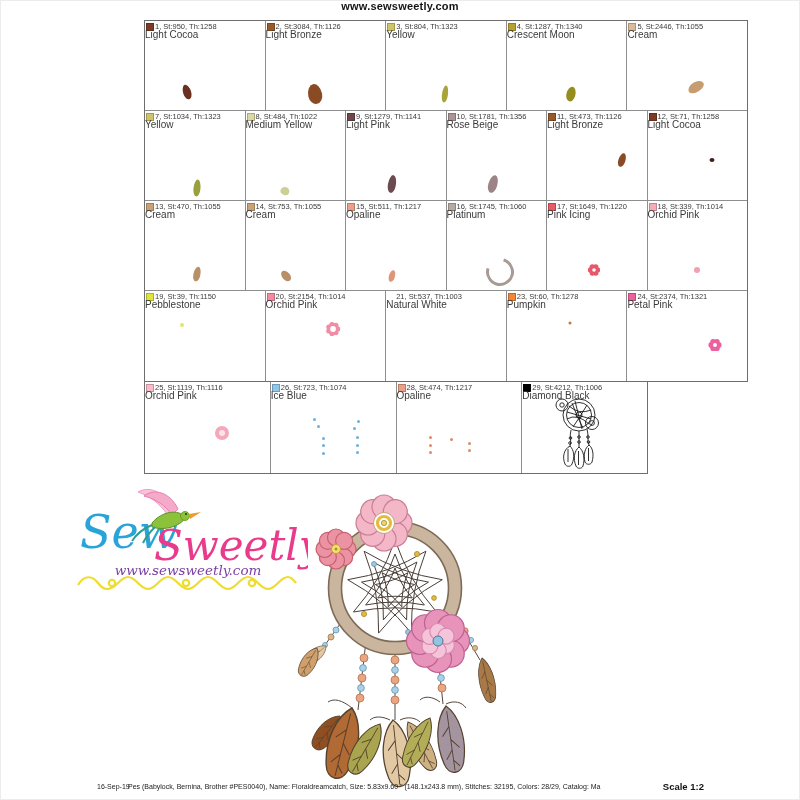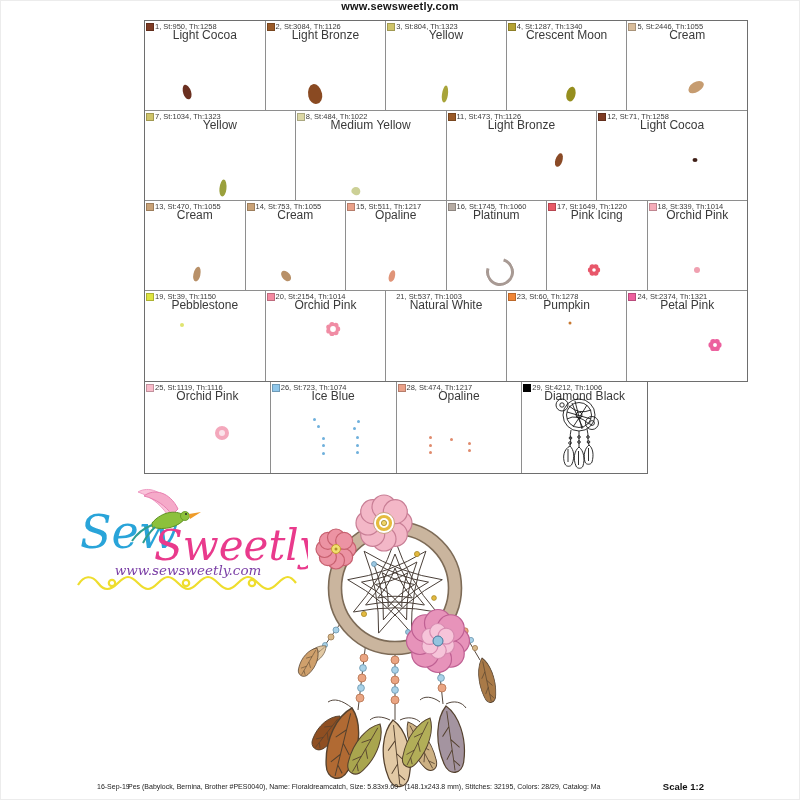--- a/index.html
+++ b/index.html
@@ -25,21 +25,21 @@
   .cell {
     box-sizing:border-box; flex:1 1 0; height:90px; position:relative; overflow:hidden;
     border-right:1px solid #8e8e8e; border-bottom:1px solid #8e8e8e; background:#fff;
   }
   .grid-row .cell:last-child, .grid-last .cell:last-child { border-right:none; }
   .grid-main .grid-row:last-child .cell, .grid-last .cell { border-bottom:none; }
   .grid-last .cell { height:90.5px; }
   .cell-head { display:flex; align-items:flex-start; padding:1px 0 0 1px; }
   .swatch { width:8px; height:8px; flex:0 0 8px; margin:1px 1px 0 0; border:1px solid rgba(0,0,0,.22); box-sizing:border-box; }
   .line1 { font-size:7.5px; line-height:9px; color:#3a3a3a; white-space:nowrap; }
-  .line2 { font-size:12px; line-height:8px; color:#3a3a3a; text-align:center; }
+  .line2 { font-size:10px; line-height:8px; color:#3a3a3a; }
   .frag { position:absolute; transform:translate(-50%,-50%); }
   .frag-ellipse { border-radius:50% 50% 50% 50% / 55% 55% 45% 45%; }
   .frag-dot { border-radius:50%; }
   .frag-arc { border-radius:50%; box-sizing:border-box; }
   .frag-donut { border-radius:50%; box-sizing:border-box; }
   .frag-dotstiny { position:absolute; width:3px; height:3px; border-radius:50%; }
 
   
   .logo { position:absolute; left:68px; top:482px; }
   .logo text { font-family:"DejaVu Serif", serif; font-style:italic; }
@@ -128,20 +128,40 @@
             </div>
     </div>
           <div class="cell">
       <div class="cell-head">
         <span class="swatch" style="background: rgb(220, 216, 166);"></span>
         <span class="line1">8, St:484, Th:1022</span>
       </div>
       <div class="line2">Medium Yellow</div>
       <div class="frag-layer">
               <div class="frag frag-ellipse" style="width: 9px; height: 8px; background: rgb(204, 208, 150); transform: translate(-50%, -50%) rotate(24deg); left: 40%; top: 90%;"></div>
+            </div>
+    </div>
+          <div class="cell">
+      <div class="cell-head">
+        <span class="swatch" style="background: rgb(109, 71, 73);"></span>
+        <span class="line1">9, St:1279, Th:1141</span>
+      </div>
+      <div class="line2">Light Pink</div>
+      <div class="frag-layer">
+              <div class="frag frag-ellipse" style="width: 8px; height: 18px; background: rgb(107, 74, 80); transform: translate(-50%, -50%) rotate(10deg); left: 46%; top: 82%;"></div>
+            </div>
+    </div>
+          <div class="cell">
+      <div class="cell-head">
+        <span class="swatch" style="background: rgb(171, 149, 151);"></span>
+        <span class="line1">10, St:1781, Th:1356</span>
+      </div>
+      <div class="line2">Rose Beige</div>
+      <div class="frag-layer">
+              <div class="frag frag-ellipse" style="width: 9px; height: 18px; background: rgb(156, 132, 134); transform: translate(-50%, -50%) rotate(16deg); left: 47%; top: 82%;"></div>
             </div>
     </div>
           <div class="cell">
       <div class="cell-head">
         <span class="swatch" style="background: rgb(154, 90, 40);"></span>
         <span class="line1">11, St:473, Th:1126</span>
       </div>
       <div class="line2">Light Bronze</div>
       <div class="frag-layer">
               <div class="frag frag-ellipse" style="width: 7px; height: 14px; background: rgb(138, 74, 38); transform: translate(-50%, -50%) rotate(18deg); left: 75%; top: 55%;"></div>

